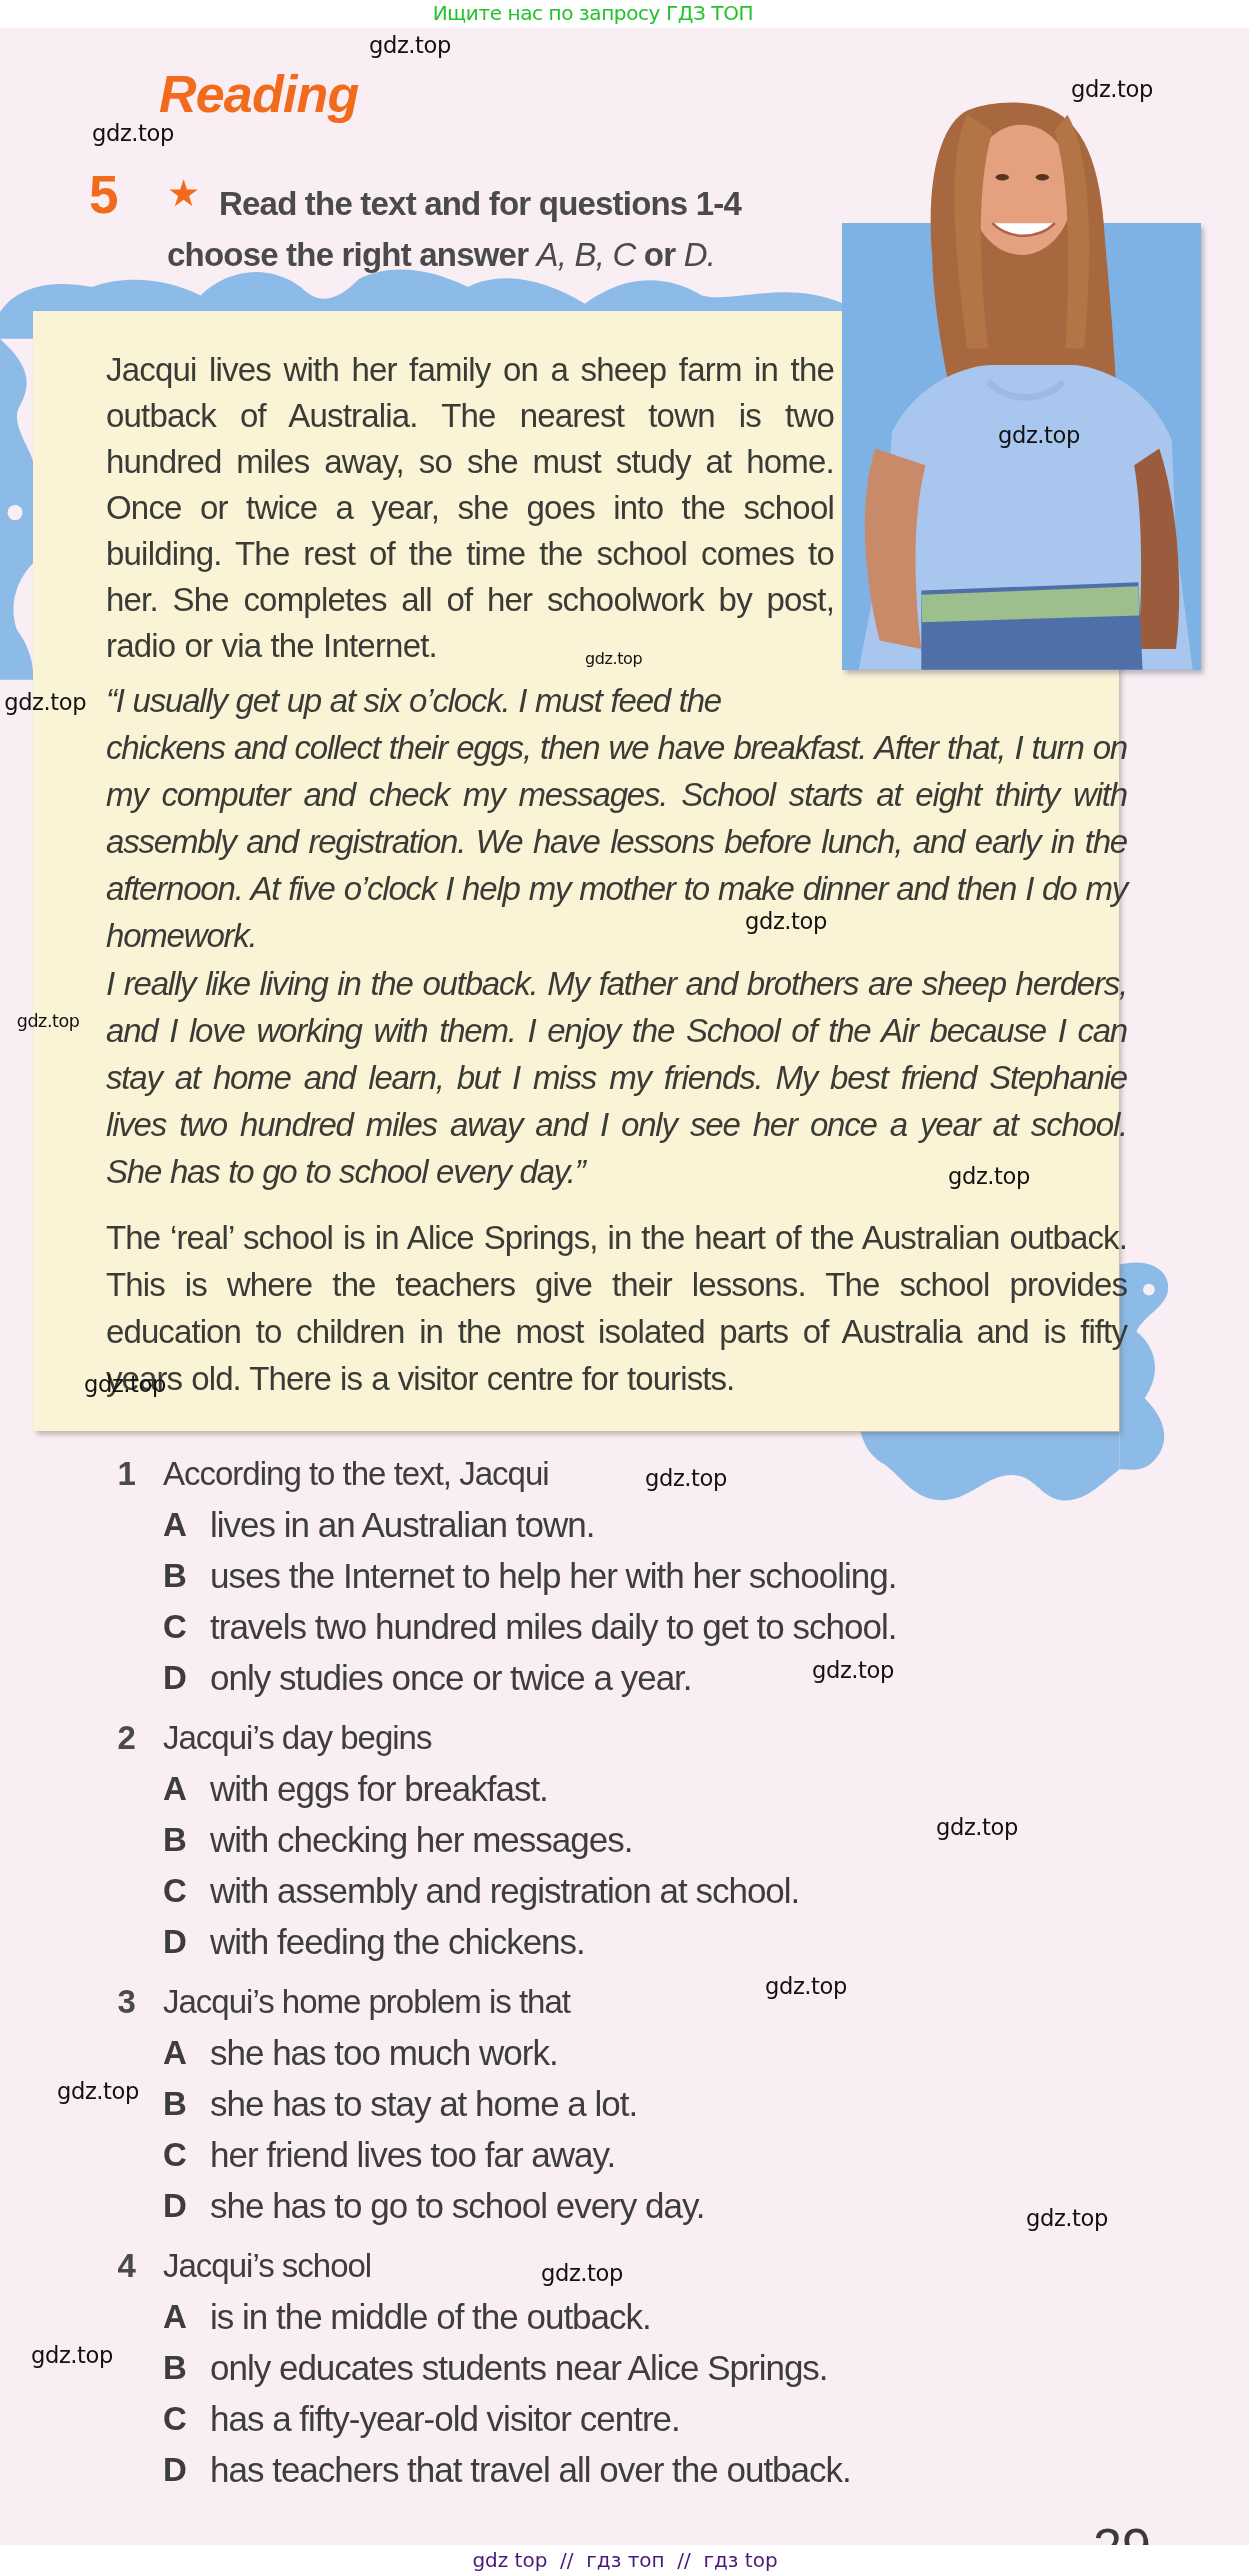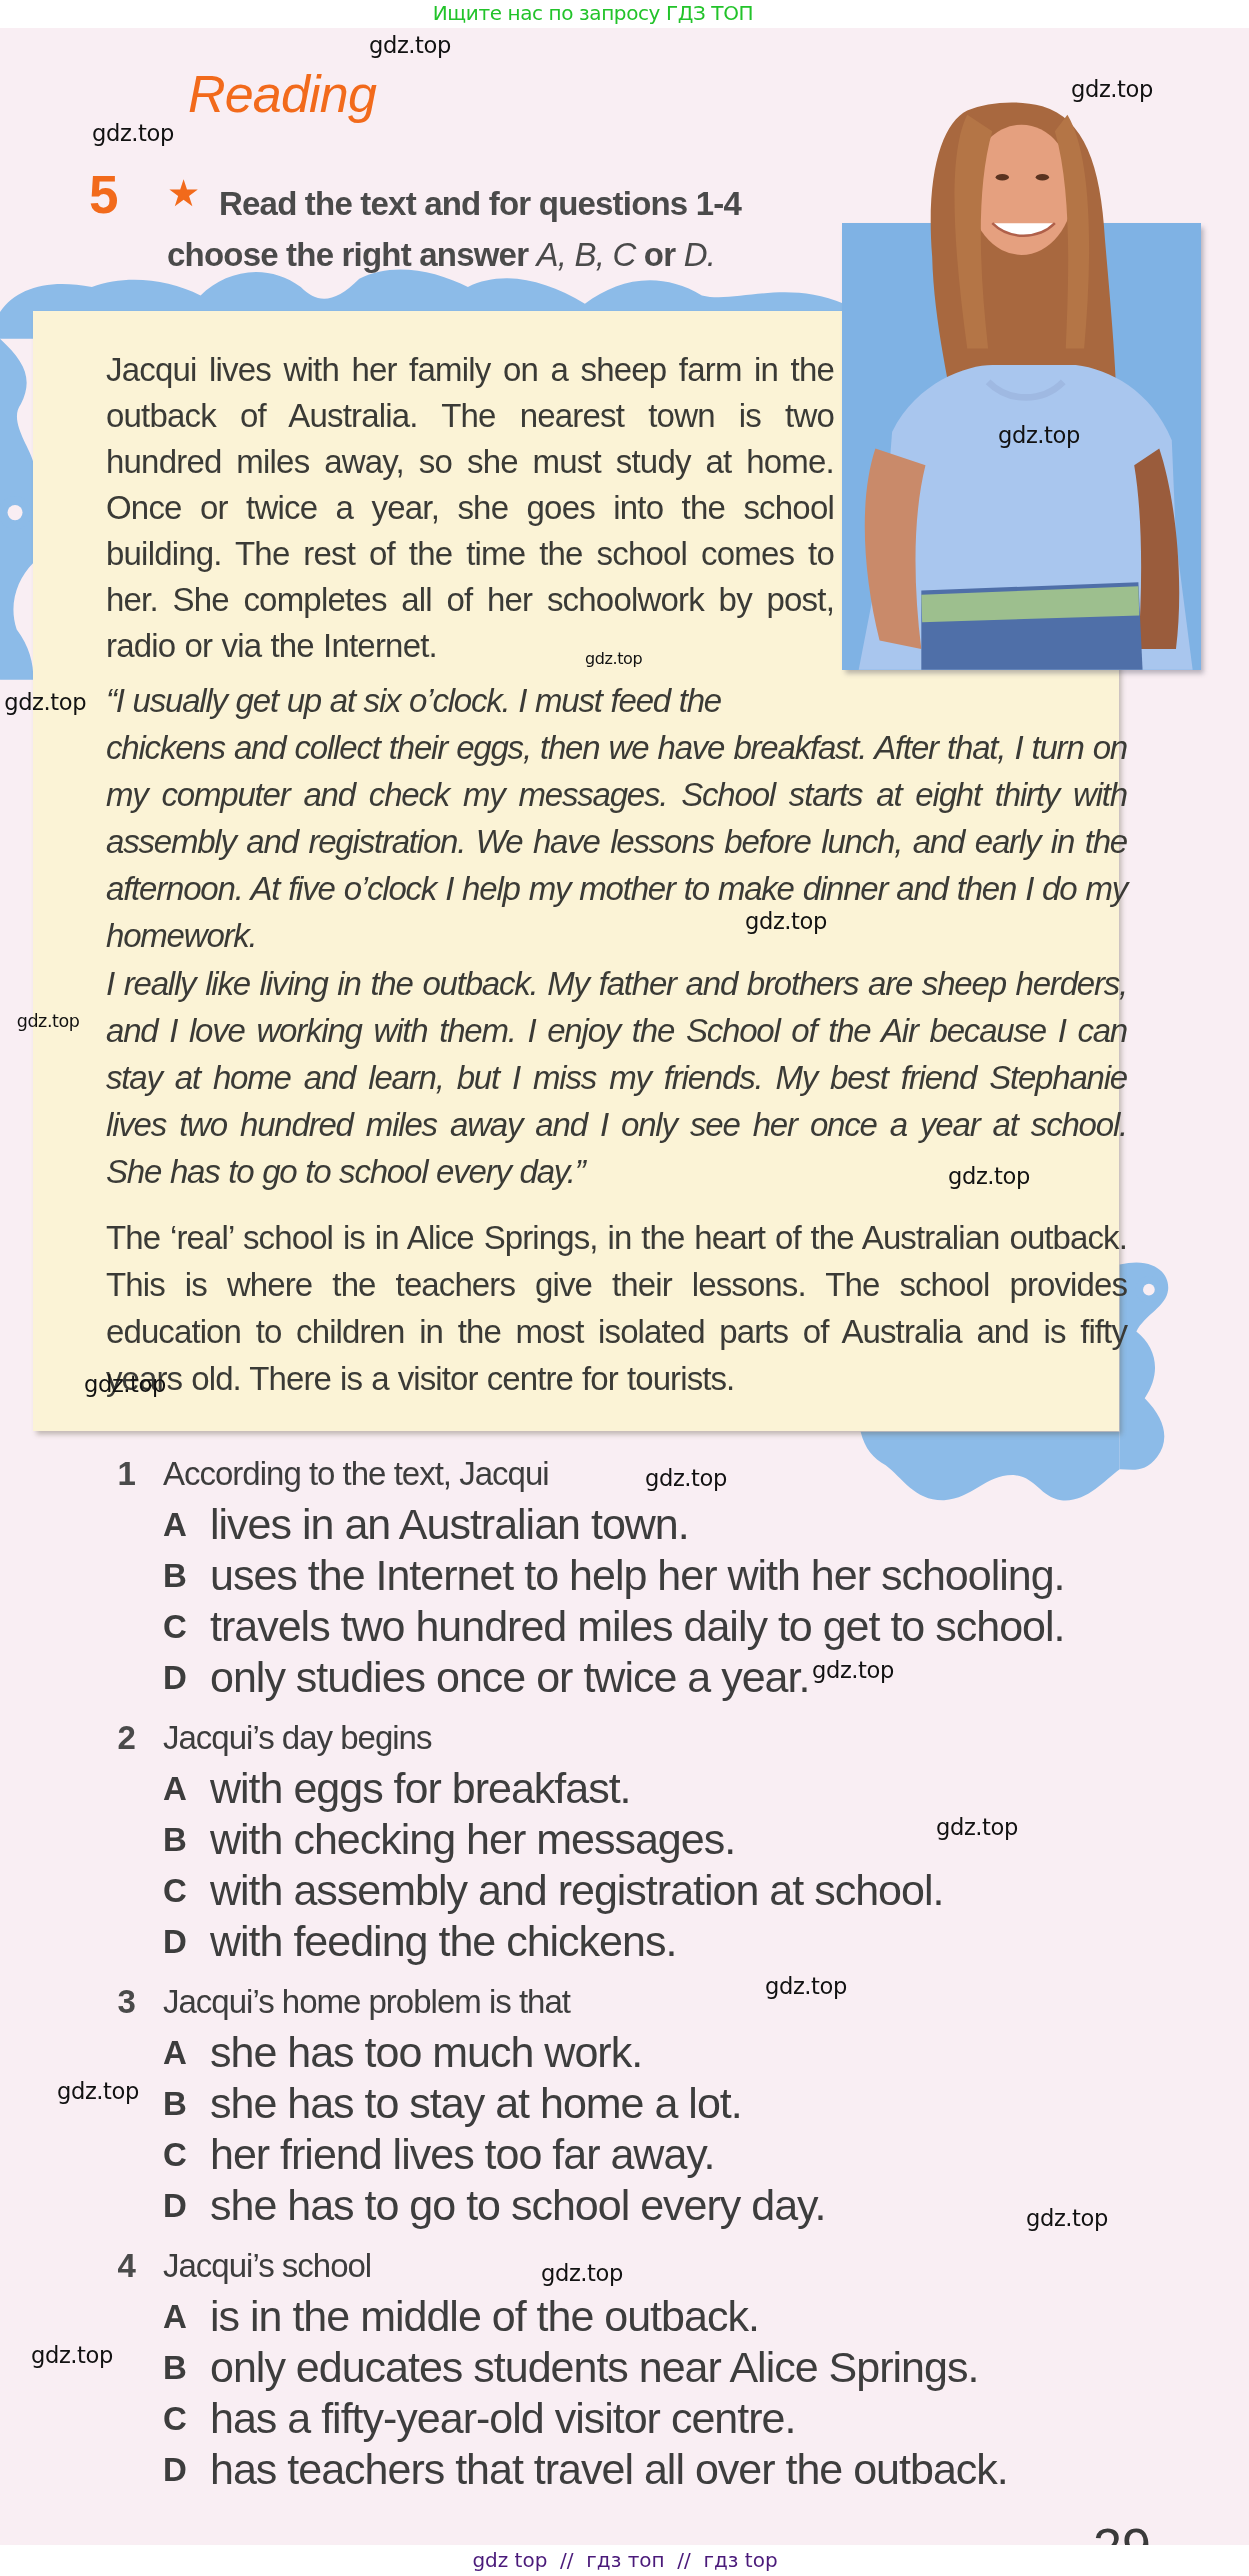--- a/index.html
+++ b/index.html
@@ -23,21 +23,21 @@
   .footer {
     position: absolute; left: 0; top: 2545px; width: 1250px; height: 31px;
     background: #ffffff; text-align: center;
   }
   .footer span {
     font-family: "DejaVu Sans", sans-serif; font-size: 20px; line-height: 31px;
     color: #4a1a7a; white-space: pre;
   }
   .abs { position: absolute; }
   .section-title {
-    left: 188px; top: 40px; font-size: 52px; font-weight: normal; font-style: italic;
+    left: 159px; top: 40px; font-size: 52px; font-weight: bold; font-style: italic;
     color: #f26a1b; letter-spacing: -0.8px; margin: 0; line-height: 52px;
   }
   .ex-num {
     left: 89px; top: 140px; font-size: 53px; font-weight: bold; color: #f26a1b; line-height: 53px;
   }
   .star { left: 167px; top: 147px; font-size: 37px; color: #f26a1b; line-height: 37px; }
   .instruction {
     left: 167px; top: 150px; width: 652px; font-size: 33px; font-weight: bold;
     color: #4a4a4a; line-height: 51px; letter-spacing: -0.8px; margin: 0;
     text-indent: 52px;
@@ -62,21 +62,21 @@
   .p2 .p2-first { display: block; width: 728px; }
   .p3 { left: 94px; top: 920px; width: 1021px; line-height: 47px; font-style: italic; letter-spacing: -1.2px; text-align: justify; text-align-last: left; }
   .p4 { left: 94px; top: 1174px; width: 1021px; line-height: 47px; letter-spacing: -0.9px; text-align: justify; text-align-last: left; }
   .questions { left: 115px; top: 1420px; width: 1002px; }
   .q { margin: 0; }
   .q-stem { display: flex; height: 51px; align-items: flex-end; }
   .q-num { width: 48px; font-size: 33px; font-weight: bold; color: #4a4a4a; line-height: 51px; text-align: left; padding-left: 2.5px; box-sizing: border-box; }
   .q-text { font-size: 33px; color: #3d3d3d; letter-spacing: -1px; line-height: 51px; }
   .opt { display: flex; height: 51px; padding-left: 48px; }
   .opt-letter { width: 47px; font-size: 33px; font-weight: bold; color: #3d3d3d; line-height: 51px; }
-  .opt-text { font-size: 43px; color: #3d3d3d; letter-spacing: -1px; line-height: 51px; }
+  .opt-text { font-size: 35px; color: #3d3d3d; letter-spacing: -1px; line-height: 51px; }
   .q + .q { margin-top: 9.2px; }
   .page-number { left: 1093px; top: 2493px; font-size: 52px; color: #3a3a3a; line-height: 52px; }
   .wm {
     position: absolute; font-family: "DejaVu Sans", sans-serif; font-size: 22.6px;
     color: #111111; letter-spacing: -0.4px; line-height: 25px; white-space: nowrap;
   }
   .wm.small { font-size: 17.5px; }
   .wm.tiny { font-size: 16px; }
 </style>
 </head>

